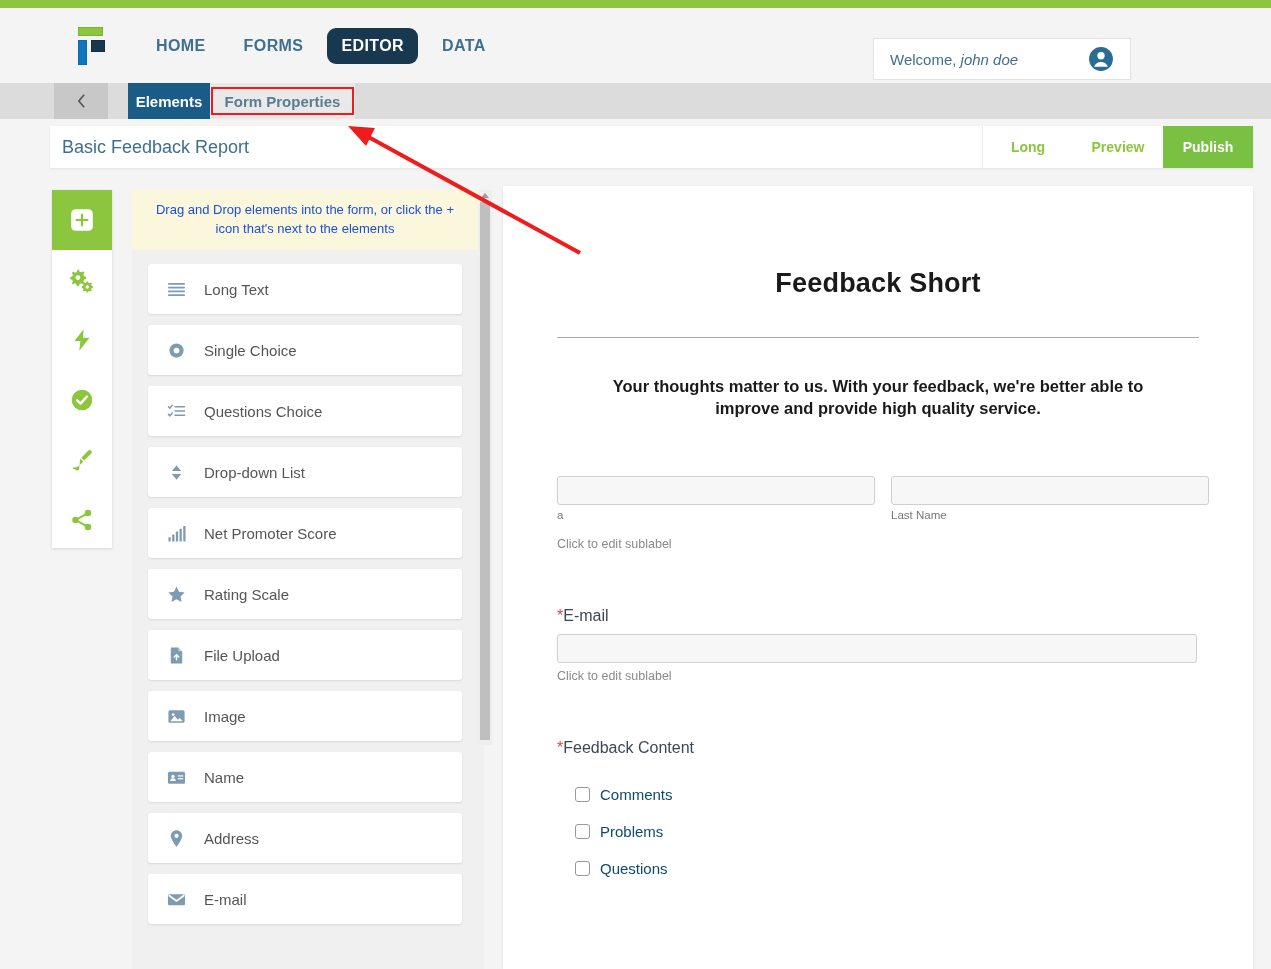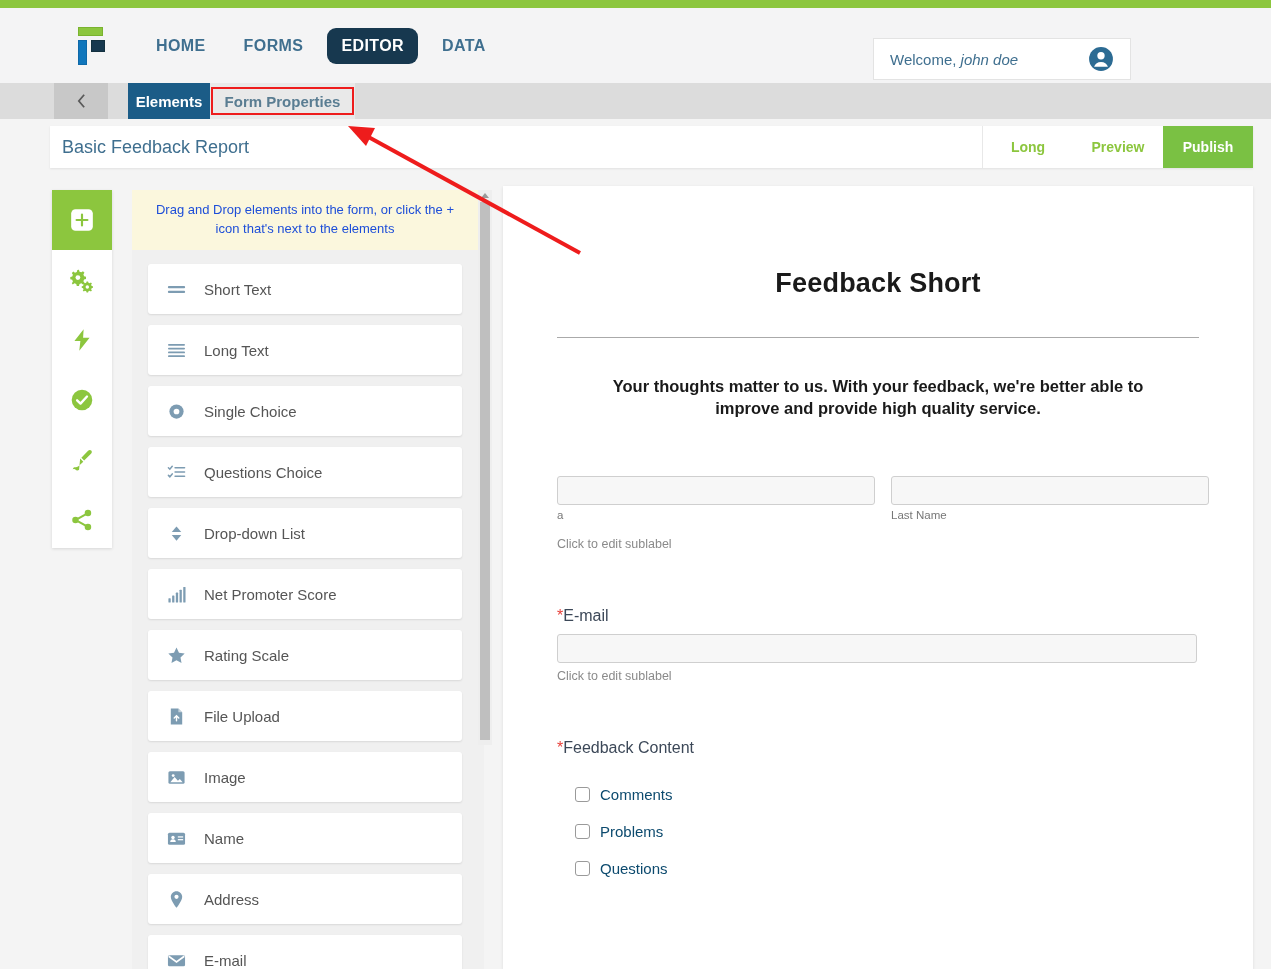--- a/index.html
+++ b/index.html
@@ -285,29 +285,20 @@
         <circle cx="17.5" cy="18.5" r="3"></circle>
         <path d="M8.4 10.7l7-3.9M8.4 13.3l7 3.9" stroke="#8cc63e" stroke-width="1.9" fill="none"></path>
       </svg>
     </div>
   </div>
 
   <div class="palette">
     <div class="hint">Drag and Drop elements into the form, or click the + icon that's next to the elements</div>
     <div class="el-list">
 
-      <div class="el-item">
-        <span class="el-icon">
-          <svg viewBox="0 0 20 20" stroke="currentColor" stroke-width="2.2" stroke-linecap="round">
-            <line x1="2" y1="7.5" x2="18" y2="7.5"></line>
-              <line x1="2" y1="12.5" x2="18" y2="12.5"></line>
-          </svg>
-        </span>
-        <span class="el-label">Short Text</span>
-      </div>
 
       <div class="el-item">
         <span class="el-icon">
           <svg viewBox="0 0 20 20" stroke="currentColor" stroke-width="1.9" stroke-linecap="round">
             <line x1="2" y1="4" x2="18" y2="4"></line>
               <line x1="2" y1="8" x2="18" y2="8"></line>
             <line x1="2" y1="12" x2="18" y2="12"></line>
               <line x1="2" y1="16" x2="18" y2="16"></line>
           </svg>
         </span>

